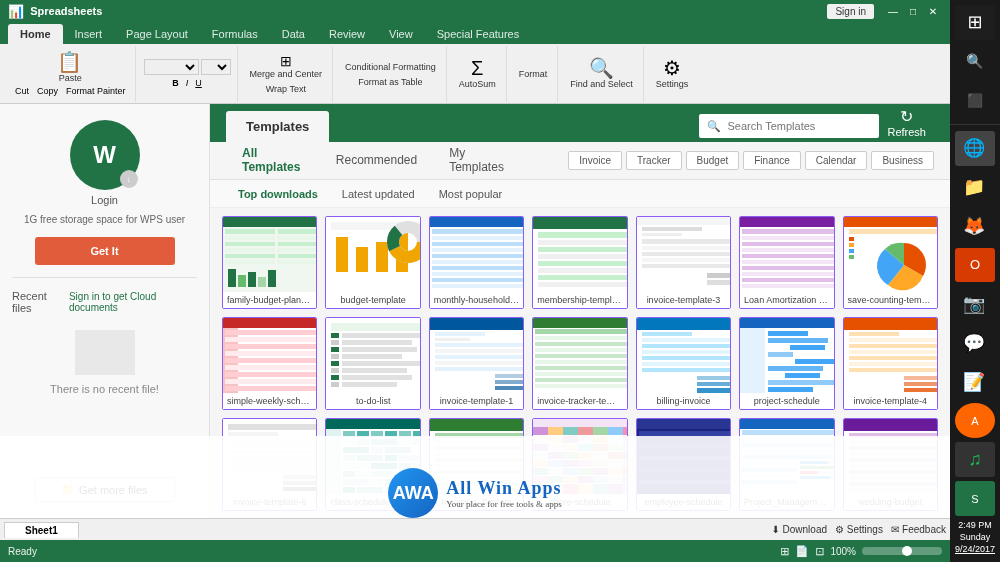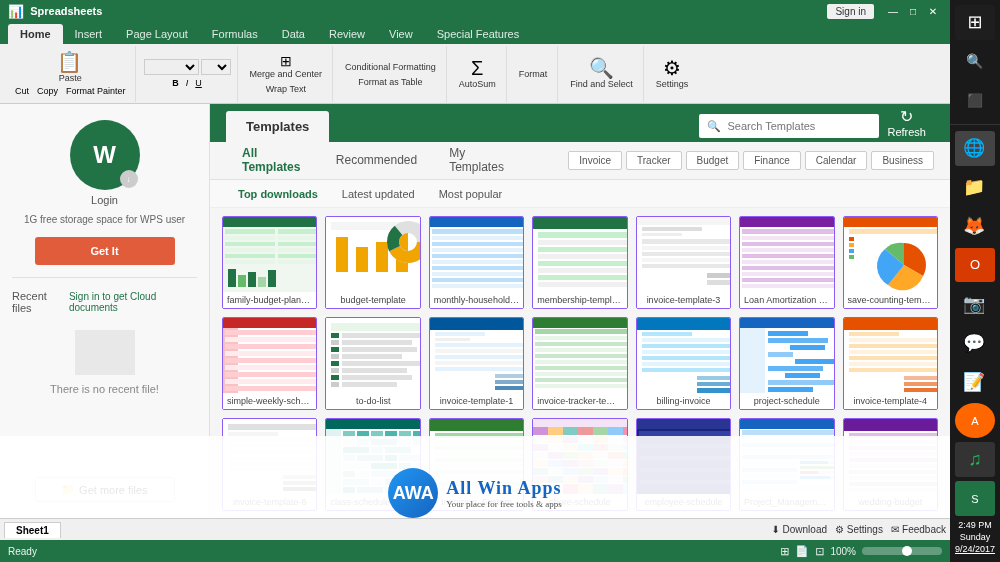--- a/index.html
+++ b/index.html
@@ -74,21 +74,21 @@
     .formula-divider { color: #999; }
     .formula-input { flex: 1; height: 18px; border: 1px solid #ccc; font-size: 11px; padding: 0 4px; }
     .wps-logo { background: #cc0000; color: white; font-size: 9px; font-weight: bold; padding: 1px 3px; border-radius: 2px; }
 
     
     .sheet-tabs-bar {
       height: 22px; background: #f0f0f0; border-top: 1px solid #ccc;
       display: flex; align-items: center; padding: 0 4px; gap: 2px;
       position: absolute; bottom: 22px; left: 0; right: 0;
     }
-    .sheet-tab { padding: 2px 11px; font-size: 10px; background: white; border: 1px solid #ccc; border-bottom: none; cursor: pointer; }
+    .sheet-tab { padding: 2px 20px; font-size: 10px; background: white; border: 1px solid #ccc; border-bottom: none; cursor: pointer; }
     .sheet-tab.active { background: white; font-weight: bold; }
 
     
     .status-bar {
       height: 22px; background: #217346; display: flex; align-items: center;
       justify-content: space-between; padding: 0 8px;
       position: absolute; bottom: 0; left: 0; right: 0;
     }
     .status-left { display: flex; gap: 8px; }
     .status-item { color: rgba(255,255,255,0.9); font-size: 10px; }

